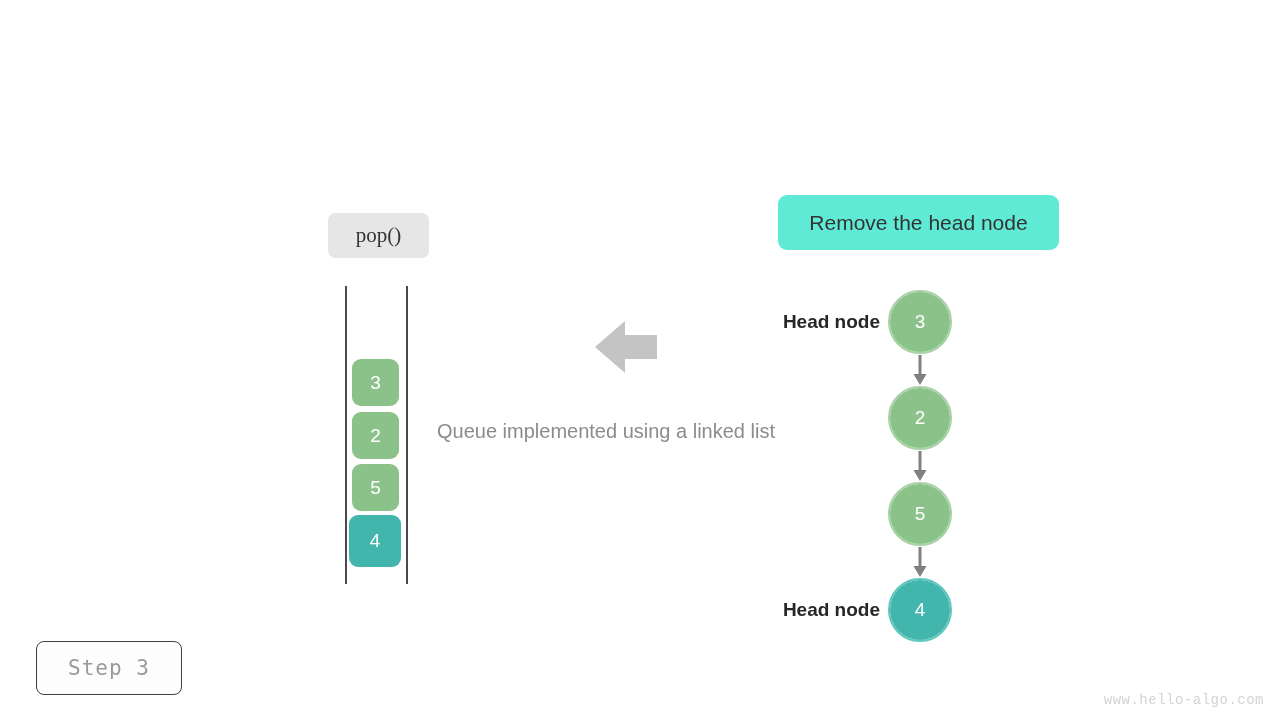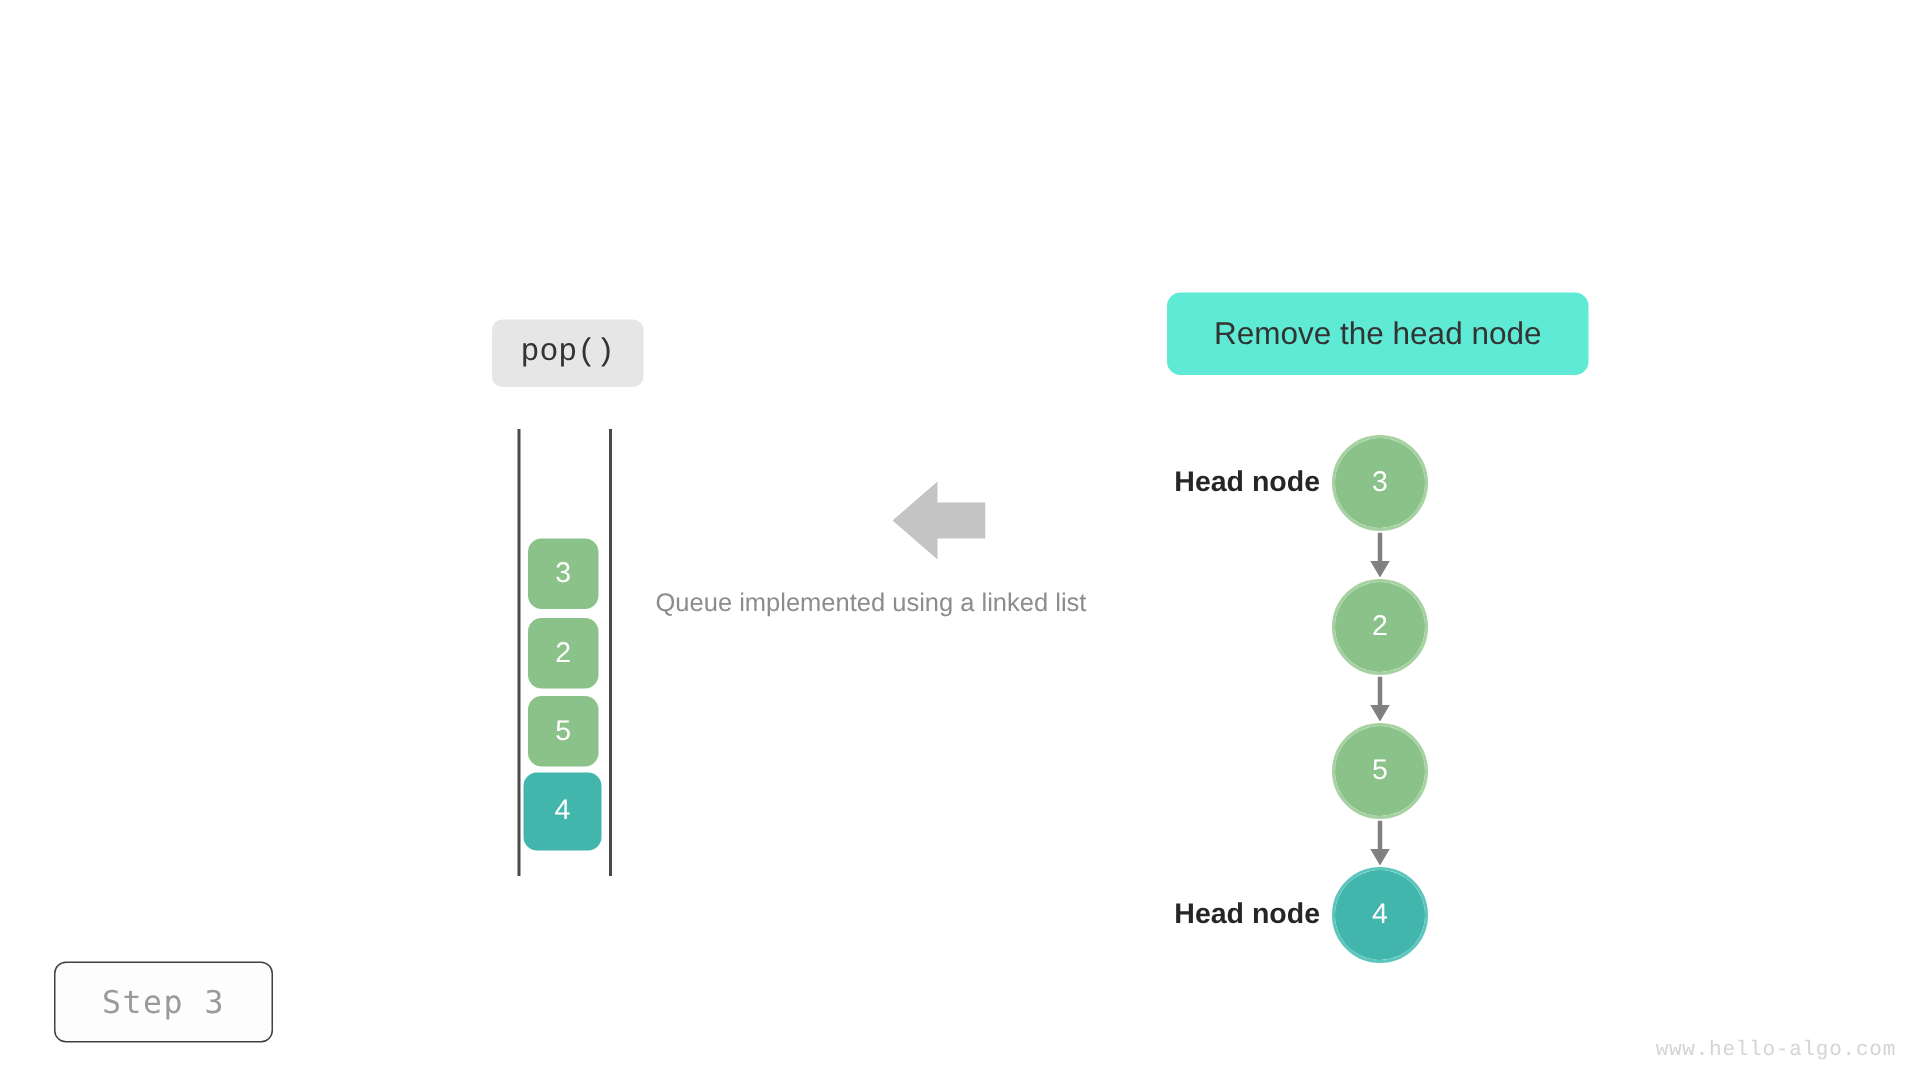--- a/index.html
+++ b/index.html
@@ -21,21 +21,21 @@
     position: absolute;
     left: 328px;
     top: 213px;
     width: 101px;
     height: 45px;
     background: #e6e6e6;
     border-radius: 7px;
     display: flex;
     align-items: center;
     justify-content: center;
-    font-family: Liberation Mono, monospace;
+    font-family: Liberation Serif, serif;
     font-size: 21px;
     color: #333333;
     letter-spacing: 0px;
   }
 
   
   .rail {
     position: absolute;
     top: 286px;
     width: 2px;
@@ -63,22 +63,22 @@
     left: 595px;
     top: 321px;
     width: 62px;
     height: 52px;
   }
 
   
   #caption {
     position: absolute;
     left: 437px;
-    top: 392px;
-    font-size: 17px;
+    top: 420px;
+    font-size: 20px;
     color: #8c8c8c;
     white-space: nowrap;
   }
 
   
   #banner {
     position: absolute;
     left: 778px;
     top: 195px;
     width: 281px;

